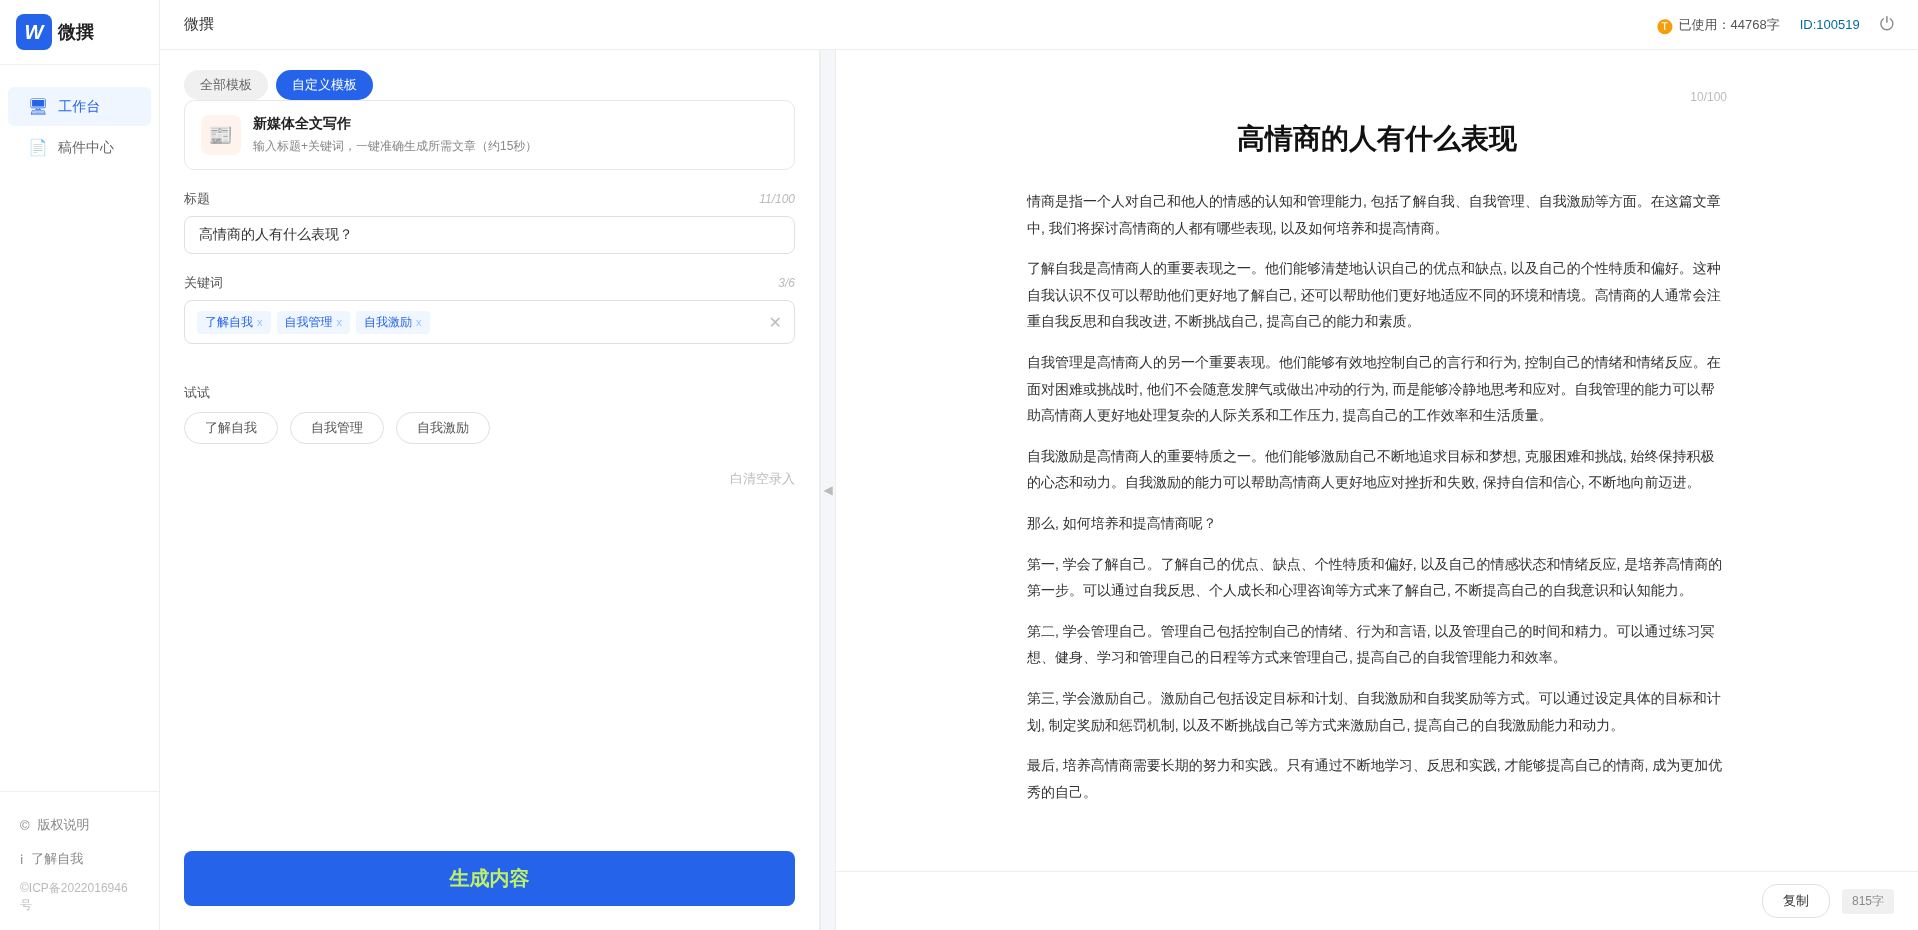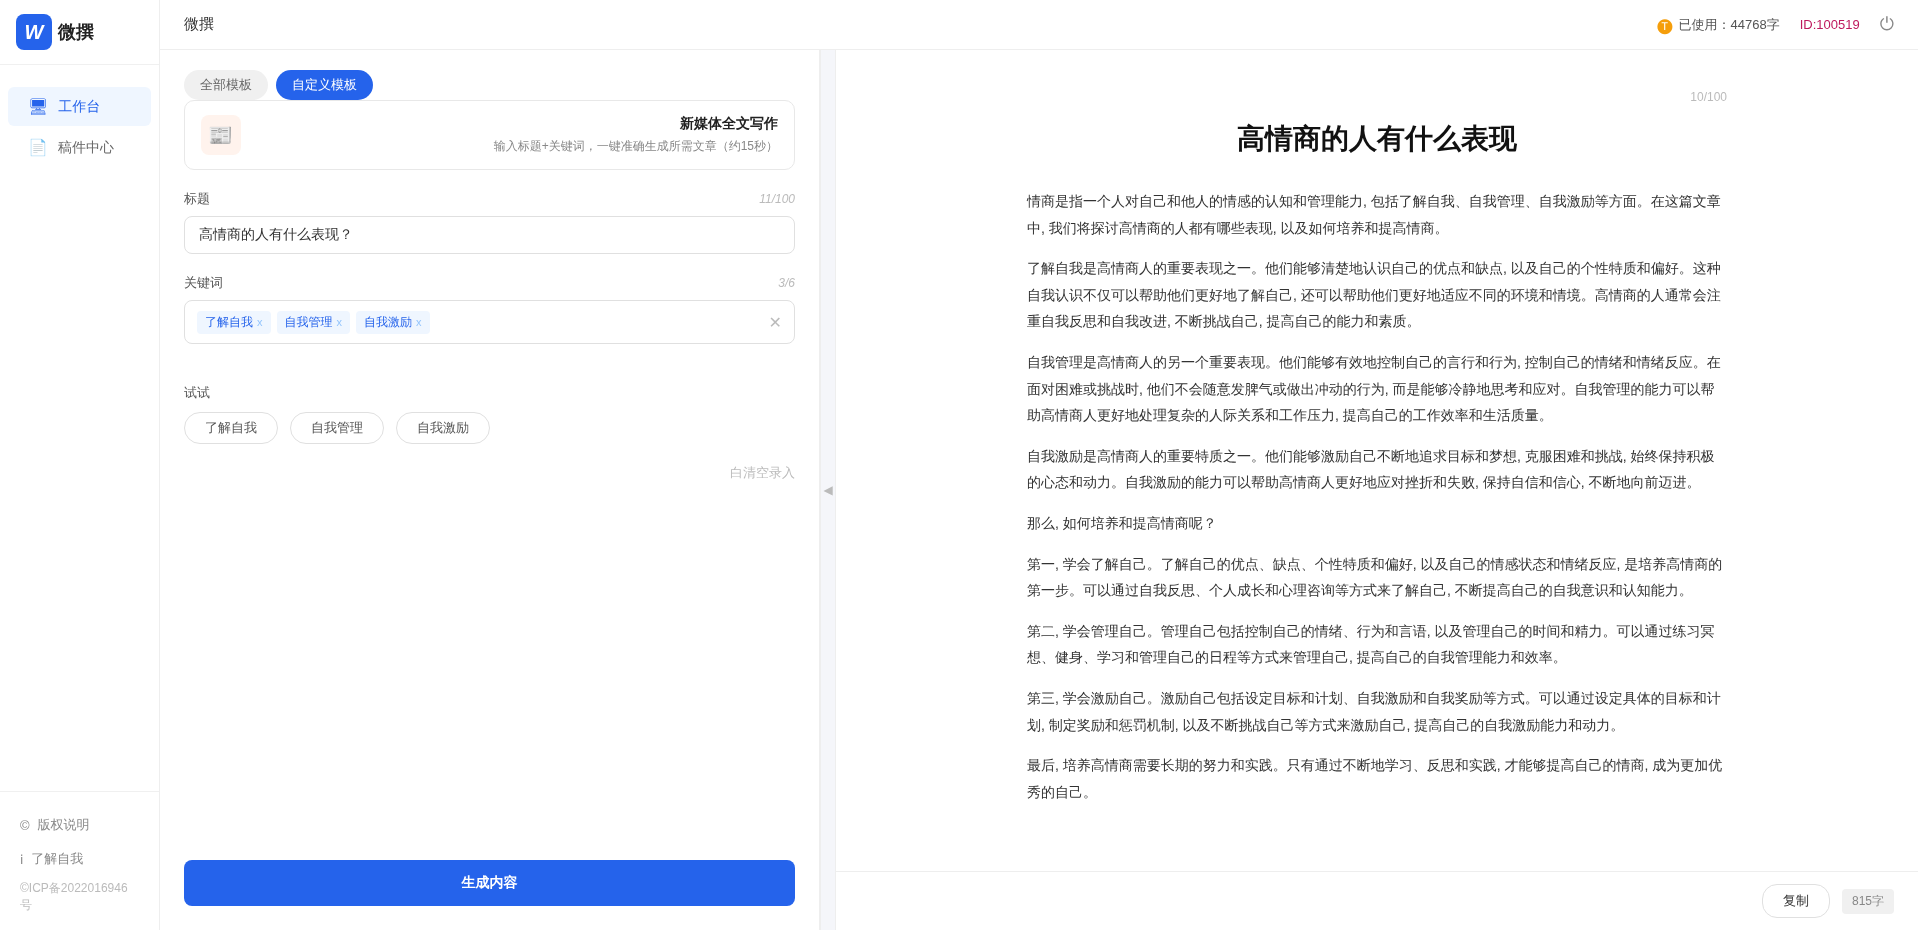--- a/index.html
+++ b/index.html
@@ -52,21 +52,21 @@
     
     .topbar {
       height: 50px; background: #fff; border-bottom: 1px solid #eee;
       display: flex; align-items: center; justify-content: space-between;
       padding: 0 24px; flex-shrink: 0;
     }
     .topbar-title { font-size: 15px; color: #333; font-weight: 500; }
     .topbar-right { display: flex; align-items: center; gap: 20px; }
     .topbar-usage { display: flex; align-items: center; gap: 6px; font-size: 13px; color: #555; }
     .usage-icon { color: #f59e0b; font-size: 15px; }
-    .topbar-id { font-size: 13px; color: #be185d; }
+    .topbar-id { font-size: 13px; color: #0369a1; }
     .topbar-power { font-size: 18px; color: #888; cursor: pointer; }
 
     
     .content { flex: 1; display: flex; overflow: hidden; }
 
     
     .left-panel {
       width: 660px; flex-shrink: 0; background: #fff; overflow-y: auto;
       border-right: 1px solid #eee; padding: 20px 24px 80px;
       position: relative;
@@ -82,21 +82,21 @@
 
     
     .template-card {
       border: 1px solid #e8e8e8; border-radius: 10px; padding: 14px 16px;
       margin-bottom: 20px; display: flex; align-items: flex-start; gap: 12px;
     }
     .template-icon {
       width: 40px; height: 40px; border-radius: 8px; background: #fff3ed;
       display: flex; align-items: center; justify-content: center; font-size: 20px; flex-shrink: 0;
     }
-    .template-info { flex: 1; text-align: right; }
+    .template-info { flex: 1; }
     .template-name { font-size: 14px; font-weight: 600; color: #222; margin-bottom: 4px; }
     .template-desc { font-size: 12px; color: #888; line-height: 1.5; }
 
     
     .form-section { margin-bottom: 20px; }
     .form-label {
       display: flex; justify-content: space-between; align-items: center;
       font-size: 13px; color: #555; margin-bottom: 8px;
     }
     .form-count { font-size: 12px; color: #bbb; font-style: italic; }
@@ -120,28 +120,28 @@
 
     
     .try-section { margin-bottom: 20px; }
     .try-label { font-size: 13px; color: #555; margin-bottom: 10px; margin-top: 40px; }
     .try-tags { display: flex; gap: 12px; flex-wrap: wrap; }
     .try-tag {
       padding: 6px 20px; border: 1px solid #e0e0e0; border-radius: 20px;
       font-size: 13px; color: #555; cursor: pointer; background: #fff;
     }
     .clear-btn {
-      font-size: 13px; color: #bbb; cursor: pointer; margin-top: 20px; text-align: right;
+      font-size: 13px; color: #bbb; cursor: pointer; margin-top: 26px; text-align: right;
     }
 
     
     .generate-btn {
       position: absolute; bottom: 24px; left: 24px; right: 24px;
-      background: #2563eb; color: #ffffff; border: none; border-radius: 8px;
-      padding: 14px; font-size: 14px; font-weight: 600; cursor: pointer;
+      background: #2563eb; color: #bef264; border: none; border-radius: 8px;
+      padding: 14px; font-size: 20px; font-weight: 600; cursor: pointer;
       font-family: inherit;
     }
 
     
     .collapse-handle {
       width: 16px; background: #f5f6fa; display: flex; align-items: center; justify-content: center;
       cursor: pointer; flex-shrink: 0;
       border-left: 1px solid #eee; border-right: 1px solid #eee;
     }
     .collapse-arrow { color: #bbb; font-size: 12px; }

